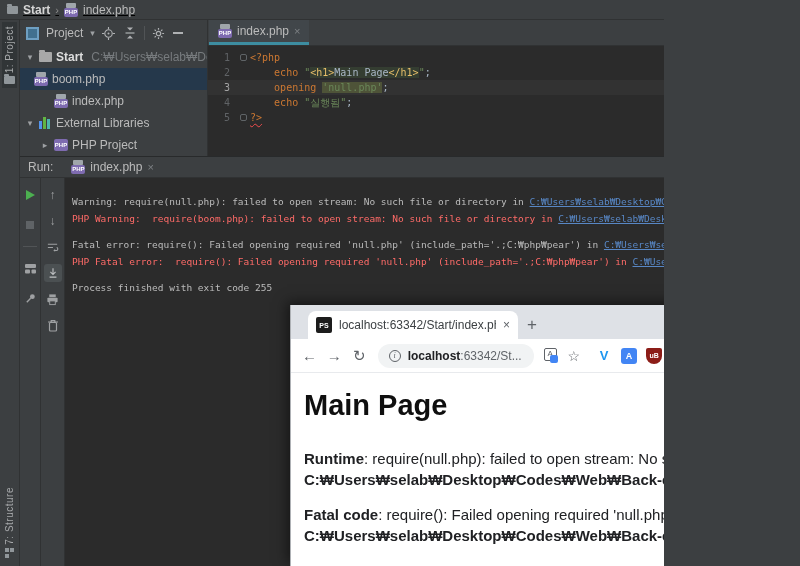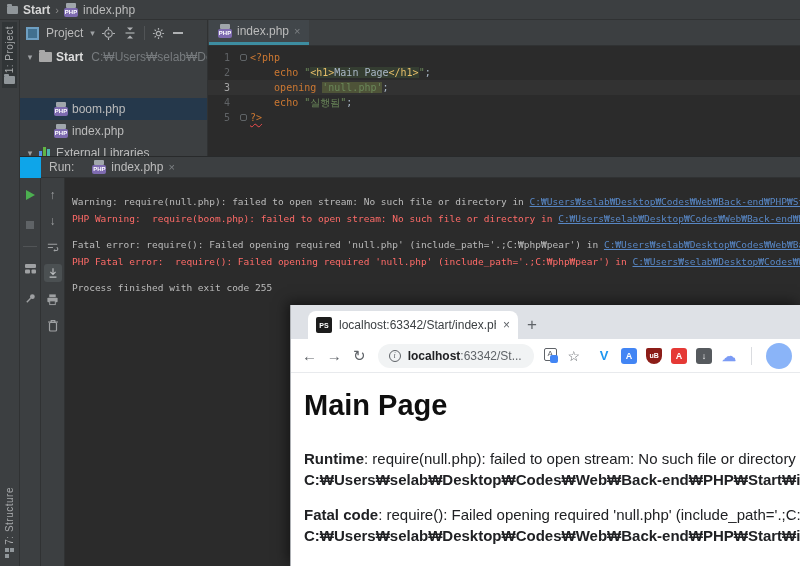--- a/index.html
+++ b/index.html
@@ -1,18 +1,18 @@
 <!DOCTYPE html>
 <html><head>
 <meta charset="utf-8">
 <style>
   * { margin:0; padding:0; box-sizing:border-box; }
   html,body { width:800px; height:566px; overflow:hidden; }
   body { font-family:"Liberation Sans", sans-serif; background:#3c3f41; }
-  #app { position:relative; width:800px; height:566px; overflow:hidden; background:#0ea5e9; }
+  #app { position:relative; width:664px; height:566px; overflow:hidden; background:#c2410c;text-decoration:underline; }
 
   
   .breadcrumb { height:20px; display:flex; align-items:center; gap:5px; padding-left:7px;
     background:#3c3f41; border-bottom:1px solid #303233; font-size:12px; color:#bbbbbb; }
   .crumb-name { color:#d5d5d5; font-weight:bold; }
   .crumb-file { color:#bbbbbb; }
   .crumb-sep { color:#8c8c8c; font-size:11px; }
 
   
   .main { position:absolute; top:20px; left:0; right:0; bottom:0; display:flex; }
@@ -78,21 +78,21 @@
   .tok-str { color:#6a8759; }
   .tok-strhl { color:#6a8759; background:#4e5338; }
   .tok-html { color:#e8bf6a; background:#343d31; }
   .tok-text { color:#a9b7c6; background:#343d31; }
   .tok-tag { color:#cc7832;text-align:center; }
   .tok-tagerr { color:#cc7832; text-decoration:underline wavy #f14c4c 1px; text-underline-offset:2px; }
 
   
   .run-panel { flex:1; min-height:0; display:flex; flex-direction:column; }
   .run-header { height:21px; flex:none; display:flex; align-items:center; background:#3c3f41; border-bottom:1px solid #303233;
-    font-size:12px; color:#bbbbbb; padding-left:8px; gap:12px;margin-left:21px; }
+    font-size:12px; color:#bbbbbb; padding-left:8px; gap:12px; }
   .run-tab { display:flex; align-items:center; gap:5px; height:100%; padding:0 6px; }
   .run-body { flex:1; min-height:0; display:flex; }
   .rtb { flex:none; background:#3c3f41; display:flex; flex-direction:column; align-items:center; }
   .rtb1 { width:21px; border-right:1px solid #303233; padding-top:8px; gap:12px; }
   .rtb2 { width:24px; border-right:1px solid #303233; padding-top:8px; gap:8px; }
   .rbtn { width:18px; height:18px; display:flex; align-items:center; justify-content:center; border-radius:3px; }
   .rbtn.on { background:#4b5052; }
   .rtb-sep { width:14px; height:1px; background:#515456; }
   .arrowtxt { color:#9fa1a3; font-size:12px; line-height:1; }
   .console { flex:1; min-width:0; background:#2b2b2b; padding:6px 0 0 7px;
@@ -210,21 +210,21 @@
             </span>
             <span class="minus-ic"></span>
           </div>
           <div class="tree" id="tree">
               <div class="trow" style="padding-left: 5px;">
                 <span class="chev">▾</span>
                 <span class="ticon ic-folder"></span>
                 <span class="tname bold">Start</span>
                 <span class="tpath">C:₩Users₩selab₩Desktop</span>
               </div>
-              <div class="trow selected" style="padding-left: 20px; margin-top: 30px;">
+              <div class="trow selected" style="">
                 <span class="chev"></span>
                 <span class="ticon ic-php"></span>
                 <span class="tname">boom.php</span>
               </div>
               <div class="trow" style="padding-left: 20px;">
                 <span class="chev"></span>
                 <span class="ticon ic-php"></span>
                 <span class="tname">index.php</span>
               </div>
               <div class="trow" style="padding-left: 5px;">

